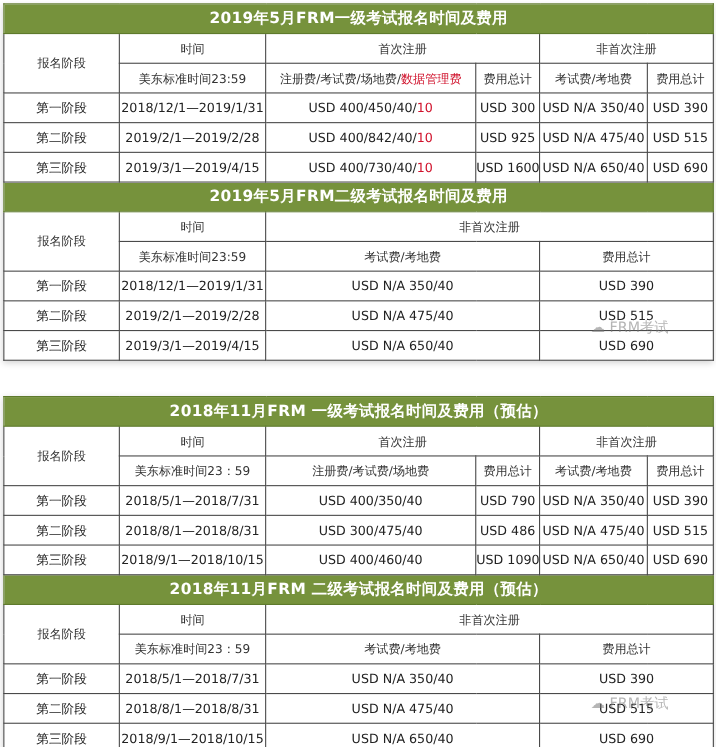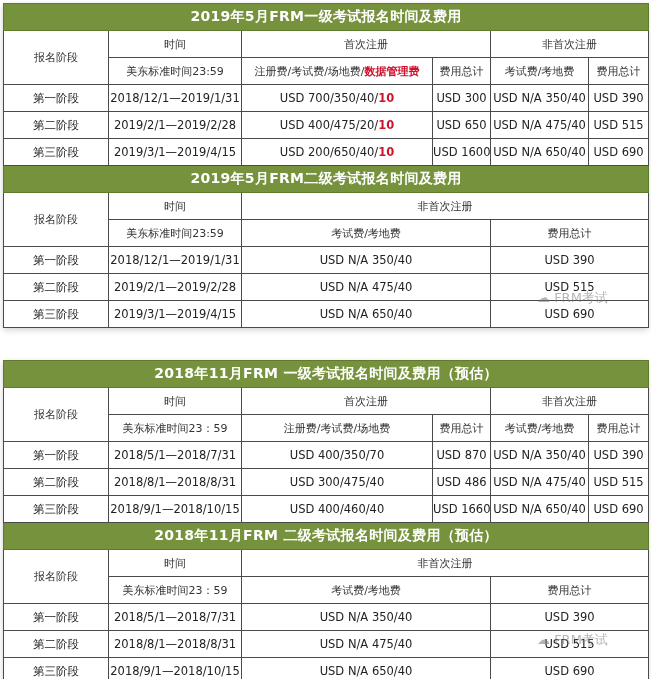--- a/index.html
+++ b/index.html
@@ -4,21 +4,21 @@
 <style>
   html,body{margin:0;padding:0;background:#ffffff;}
   body{width:651px;height:679px;position:relative;overflow:hidden;font-family:"DejaVu Sans","Liberation Sans",sans-serif;color:#222;}
   .block{position:absolute;left:3px;width:645px;background:#fff;box-shadow:0 2px 6px rgba(0,0,0,0.18);}
   .block1{top:3px;}
   .block2{top:360px;}
   table{border-collapse:collapse;width:645px;table-layout:fixed;}
   td{border:1px solid #4a4a4a;height:26px;padding:0;text-align:center;vertical-align:middle;font-size:11.5px;white-space:nowrap;overflow:hidden;}
   td.title{background:#76923c;color:#ffffff;font-weight:bold;font-size:14px;border-color:#5e7a2c;letter-spacing:0.3px;}
   td.hdr{font-size:11px;color:#333;}
-  .red{color:#d0112b;font-weight:bold;}
+  .red{color:#d0112b;font-weight:normal;}
   .watermark{position:absolute;font-size:13px;color:rgba(120,120,120,0.55);pointer-events:none;white-space:nowrap;}
   .wm1{left:537px;top:289px;}
   .wm2{left:537px;top:631px;}
 </style>
 </head>
 <body>
 
 <div class="block block1">
   <table>
     <colgroup>
@@ -43,37 +43,37 @@
     <tr>
       <td class="hdr">美东标准时间23:59</td>
       <td class="hdr"><span>注册费/考试费/场地费/</span><span class="red">数据管理费</span></td>
       <td class="hdr">费用总计</td>
       <td class="hdr">考试费/考地费</td>
       <td class="hdr">费用总计</td>
     </tr>
     <tr>
       <td>第一阶段</td>
       <td>2018/12/1—2019/1/31</td>
-      <td><span>USD 700/350/40/</span><span class="red">10</span></td>
+      <td><span>USD 400/450/40/</span><span class="red">10</span></td>
       <td>USD 300</td>
       <td>USD N/A 350/40</td>
       <td>USD  390</td>
     </tr>
     <tr>
       <td>第二阶段</td>
       <td>2019/2/1—2019/2/28</td>
-      <td><span>USD 400/475/20/</span><span class="red">10</span></td>
-      <td>USD 650</td>
+      <td><span>USD 400/842/40/</span><span class="red">10</span></td>
+      <td>USD 925</td>
       <td>USD N/A 475/40</td>
       <td>USD  515</td>
     </tr>
     <tr>
       <td>第三阶段</td>
       <td>2019/3/1—2019/4/15</td>
-      <td><span>USD 200/650/40/</span><span class="red">10</span></td>
+      <td><span>USD 400/730/40/</span><span class="red">10</span></td>
       <td>USD 1600</td>
       <td>USD N/A 650/40</td>
       <td>USD  690</td>
     </tr>
 
     <tr>
       <td class="title" colspan="6">2019年5月FRM二级考试报名时间及费用</td>
     </tr>
     <tr>
       <td class="hdr" rowspan="2">报名阶段</td>
@@ -131,38 +131,38 @@
     <tr>
       <td class="hdr">美东标准时间23：59</td>
       <td class="hdr">注册费/考试费/场地费</td>
       <td class="hdr">费用总计</td>
       <td class="hdr">考试费/考地费</td>
       <td class="hdr">费用总计</td>
     </tr>
     <tr>
       <td>第一阶段</td>
       <td>2018/5/1—2018/7/31</td>
-      <td>USD 400/350/70</td>
-      <td>USD 870</td>
+      <td>USD 400/350/40</td>
+      <td>USD 790</td>
       <td>USD N/A 350/40</td>
       <td>USD  390</td>
     </tr>
     <tr>
       <td>第二阶段</td>
       <td>2018/8/1—2018/8/31</td>
       <td>USD 300/475/40</td>
       <td>USD 486</td>
       <td>USD N/A 475/40</td>
       <td>USD  515</td>
     </tr>
     <tr>
       <td>第三阶段</td>
       <td>2018/9/1—2018/10/15</td>
       <td>USD 400/460/40</td>
-      <td>USD 1660</td>
+      <td>USD 1090</td>
       <td>USD N/A 650/40</td>
       <td>USD  690</td>
     </tr>
 
     <tr>
       <td class="title" colspan="6">2018年11月FRM 二级考试报名时间及费用（预估）</td>
     </tr>
     <tr>
       <td class="hdr" rowspan="2">报名阶段</td>
       <td class="hdr">时间</td>

